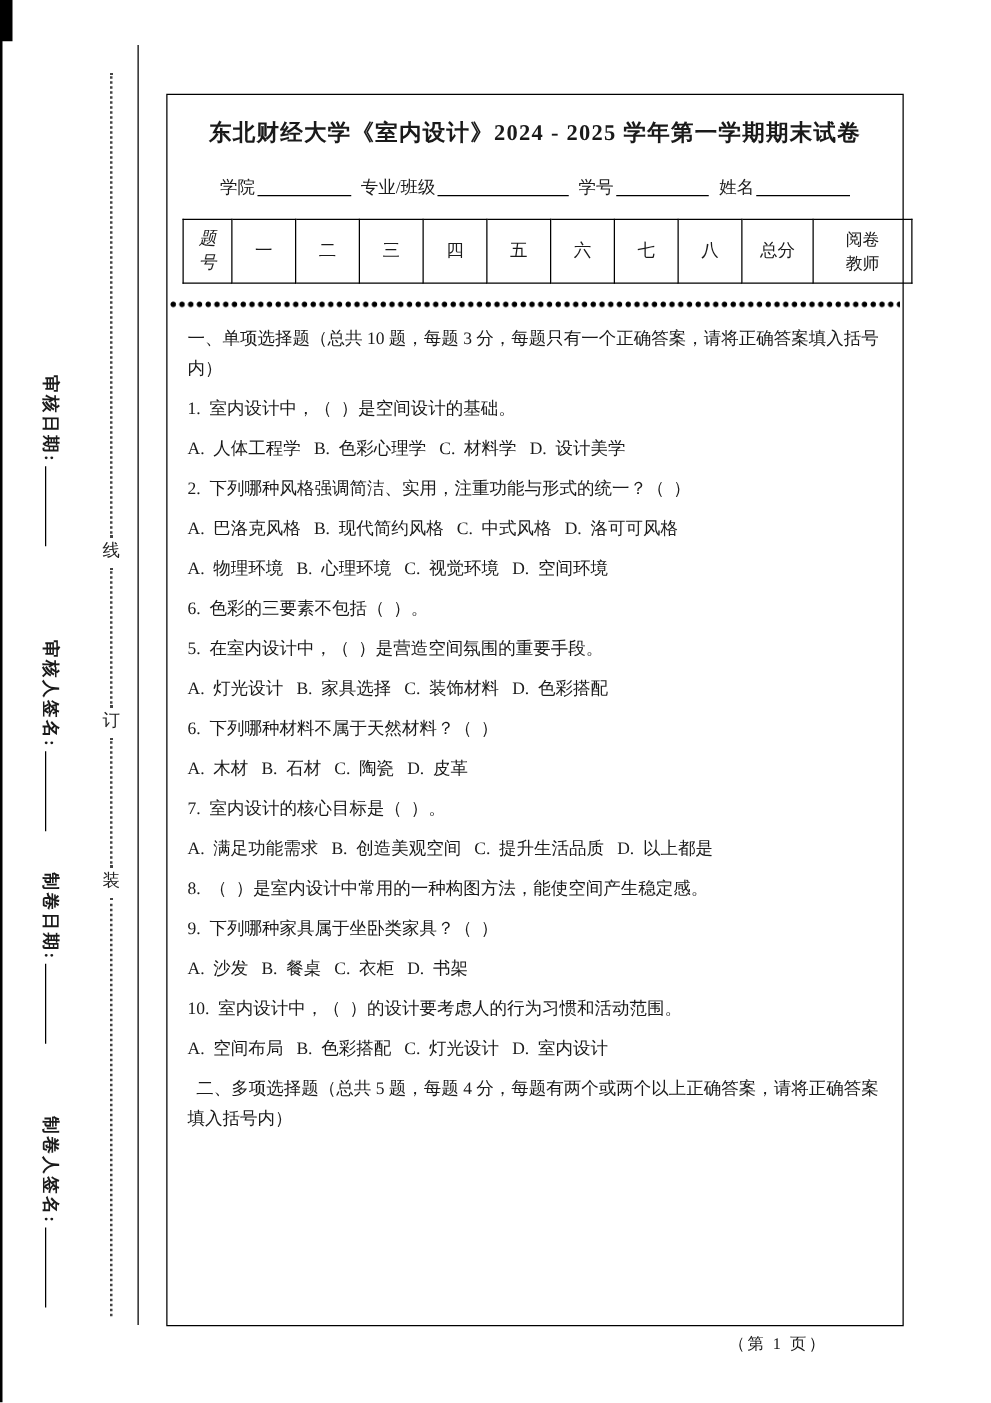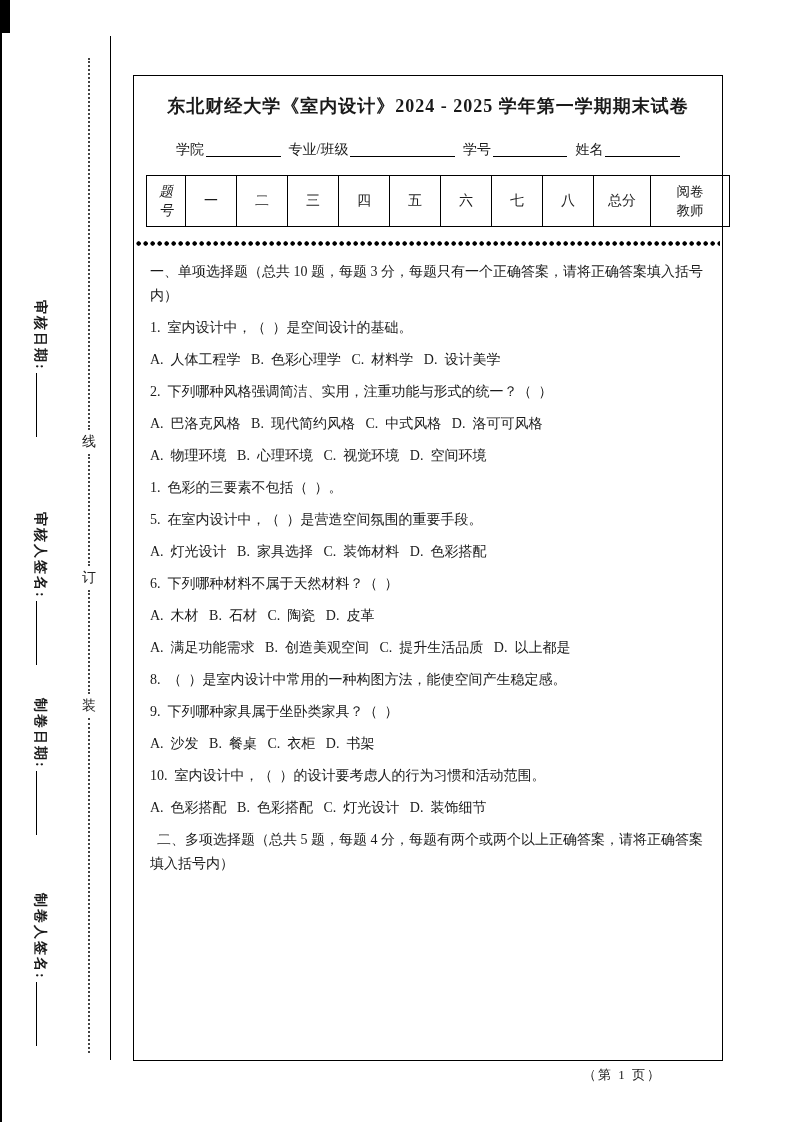--- a/index.html
+++ b/index.html
@@ -129,35 +129,36 @@
     <p>一、单项选择题（总共 10 题，每题 3 分，每题只有一个正确答案，请将正确答案填入括号内）</p>
 
     <p>1.  室内设计中，（  ）是空间设计的基础。</p>
     <p>A.  人体工程学   B.  色彩心理学   C.  材料学   D.  设计美学</p>
 
     <p>2.  下列哪种风格强调简洁、实用，注重功能与形式的统一？（  ）</p>
     <p>A.  巴洛克风格   B.  现代简约风格   C.  中式风格   D.  洛可可风格</p>
 
     <p>A.  物理环境   B.  心理环境   C.  视觉环境   D.  空间环境</p>
 
-    <p>1.  色彩的三要素不包括（  ）。</p>
+    <p>6.  色彩的三要素不包括（  ）。</p>
 
     <p>5.  在室内设计中，（  ）是营造空间氛围的重要手段。</p>
     <p>A.  灯光设计   B.  家具选择   C.  装饰材料   D.  色彩搭配</p>
 
     <p>6.  下列哪种材料不属于天然材料？（  ）</p>
     <p>A.  木材   B.  石材   C.  陶瓷   D.  皮革</p>
 
+    <p>7.  室内设计的核心目标是（  ）。</p>
     <p>A.  满足功能需求   B.  创造美观空间   C.  提升生活品质   D.  以上都是</p>
 
     <p>8.  （  ）是室内设计中常用的一种构图方法，能使空间产生稳定感。</p>
 
     <p>9.  下列哪种家具属于坐卧类家具？（  ）</p>
     <p>A.  沙发   B.  餐桌   C.  衣柜   D.  书架</p>
 
     <p>10.  室内设计中，（  ）的设计要考虑人的行为习惯和活动范围。</p>
-    <p>A.  色彩搭配   B.  色彩搭配   C.  灯光设计   D.  装饰细节</p>
+    <p>A.  空间布局   B.  色彩搭配   C.  灯光设计   D.  室内设计</p>
 
     <p>  二、多项选择题（总共 5 题，每题 4 分，每题有两个或两个以上正确答案，请将正确答案填入括号内）</p>
   </div>
 </div>
 
 <div class="footer">（第 1 页）</div>
 
 </body></html>

